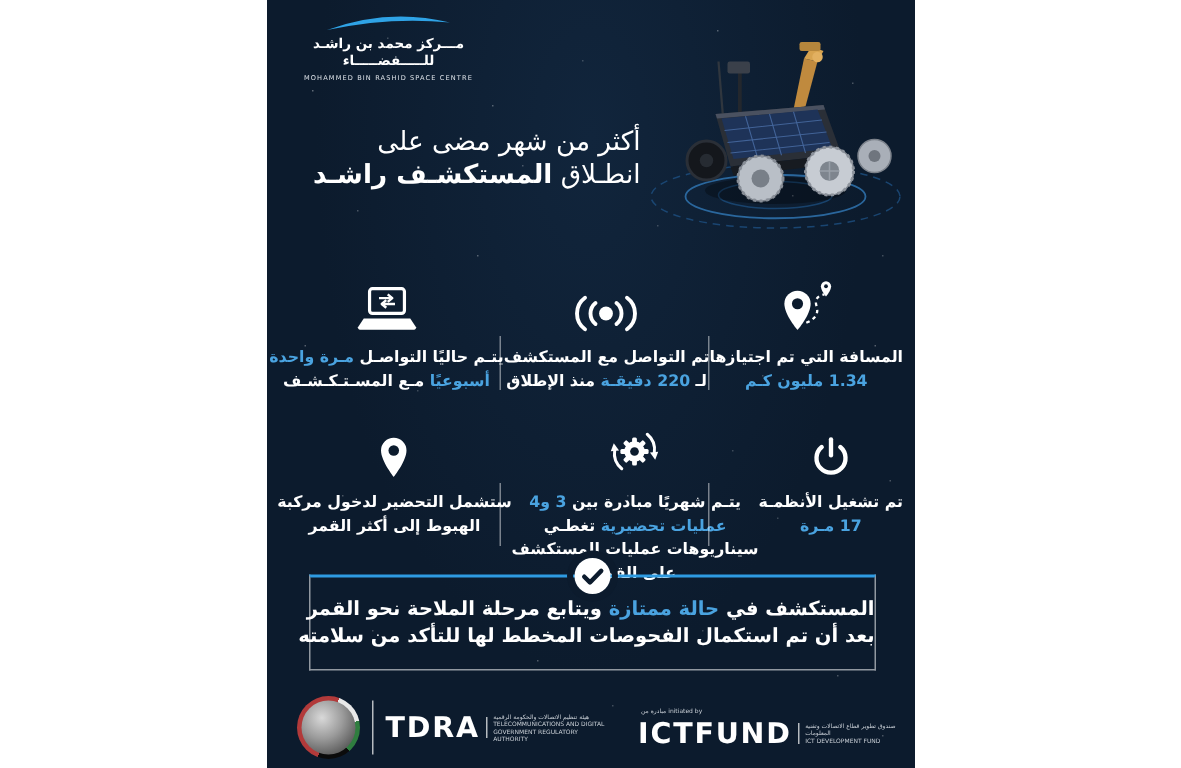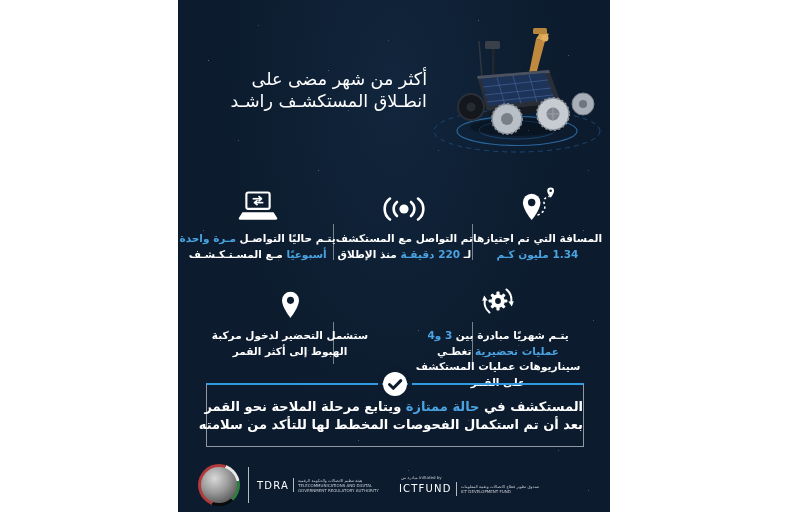--- a/index.html
+++ b/index.html
@@ -32,23 +32,23 @@
   .mbrsc { position:absolute; top:8px; left:18px; width:126px; text-align:center; direction:rtl; }
   .mbrsc .arc { display:block; margin:0 auto 3px auto; }
   .mbrsc .ar1 { font-size:9px; font-weight:bold; line-height:11px; letter-spacing:0; color:#fff; }
   .mbrsc .ar2 { font-size:9px; font-weight:bold; line-height:11px; color:#fff; }
   .mbrsc .en  { font-size:4.4px; letter-spacing:.75px; color:#DDE2E8; margin-top:3px; direction:ltr; }
 
   
   .rover { position:absolute; left:250px; top:26px; }
 
   
-  .title { position:absolute; top:68px; left:8px; right:183px; text-align:right;
+  .title { position:absolute; top:84px; left:8px; right:183px; text-align:right;
            font-size:17.5px; line-height:22px; color:#fff; }
-  .title .b { font-weight:normal; }
+  .title .b { font-weight:bold; }
 
   
   .row { position:absolute; left:8px; right:8px; display:flex; }
   .row1 { top:186px; }
   .row2 { top:283px; }
   .card { flex:1 1 0; display:flex; flex-direction:column; align-items:center; }
   .icon-box { height:36px; display:flex; align-items:flex-end; justify-content:center; margin-bottom:9px; }
   .line { font-size:10.5px; font-weight:bold; line-height:15.5px; white-space:nowrap; color:#fff; text-align:center; }
   .hl { color:#4AA3E0; }
   .vdiv { position:absolute; width:1px; background:rgba(255,255,255,.45); }
@@ -64,34 +64,42 @@
   
   .footer { position:absolute; left:20px; bottom:4px; height:46px; display:flex;
             align-items:center; direction:ltr; }
   .elm { width:42px; height:42px; border-radius:50%;
          background:conic-gradient(from 200deg, #B23A3A 0 50%, #E9E9E9 50% 66%, #2F7D3F 66% 83%, #0B0B0B 83% 100%);
          position:relative; flex:0 0 auto; }
   .elm .moon { position:absolute; inset:3px; border-radius:50%;
          background:radial-gradient(circle at 38% 32%, #D9D9D9 0%, #9B9B9B 42%, #5C5C5C 78%, #383838 100%); }
   .fdiv { width:1px; height:36px; background:rgba(255,255,255,.7); margin:0 8px; }
   .fdiv2 { width:1px; height:14px; background:rgba(255,255,255,.7); margin:0 4px; }
-  .brand { font-weight:normal; font-size:10px; letter-spacing:1.2px; color:#fff; }
+  .brand { font-weight:bold; font-size:19px; letter-spacing:1.2px; color:#fff; }
   .tiny { font-size:4px; line-height:5px; color:#C9CFD6; direction:ltr; text-align:left; }
   .tiny .ar { direction:rtl; }
   .tdra-block, .ict-row { display:flex; align-items:center; }
   .ict-block { display:flex; flex-direction:column; align-items:flex-start; margin-left:20px; }
   .initiated { margin-bottom:2px; margin-left:2px; }
 </style>
 </head>
 <body>
 
 <div class="canvas">
   <div class="panel">
     <div class="stars"></div>
 
+    <div class="mbrsc">
+      <svg class="arc" width="88" height="14" viewBox="0 0 88 14">
+        <path d="M3 12 Q 44 -3 85 7 Q 45 3 3 12 Z" fill="#2FA3E6"></path>
+      </svg>
+      <div class="ar1">مـــركز محمد بن راشـد</div>
+      <div class="ar2">للـــــفضـــــاء</div>
+      <div class="en">MOHAMMED BIN RASHID SPACE CENTRE</div>
+    </div>
 
     <svg class="rover" width="178" height="138" viewBox="0 0 178 138">
       <ellipse cx="89" cy="105" rx="83" ry="21" fill="none" stroke="#1C4C7C" stroke-width="1" stroke-dasharray="5 4" opacity=".85"></ellipse>
       <ellipse cx="89" cy="105" rx="60" ry="14.5" fill="none" stroke="#2D6FA9" stroke-width="1.2" opacity=".9"></ellipse>
       <ellipse cx="89" cy="104" rx="38" ry="9" fill="none" stroke="#1C4C7C" stroke-width="1" opacity=".8"></ellipse>
       <ellipse cx="89" cy="101" rx="47" ry="9" fill="#000" opacity=".3"></ellipse>
 
       <circle cx="155" cy="78" r="11" fill="#A9AFB8" stroke="#7C828B" stroke-width="1"></circle>
       <circle cx="155" cy="78" r="4" fill="#6F757E"></circle>
 
@@ -168,20 +176,30 @@
           </svg>
         </div>
         <div class="line"><span>يتـم حاليًا التواصـل </span><span class="hl">مـرة واحدة</span></div>
         <div class="line"><span class="hl">أسبوعيًا</span><span> مـع المسـتـكـشـف</span></div>
       </div>
     </div>
     <div class="vdiv" style="left:294px; top:224px; height:36px;"></div>
     <div class="vdiv" style="left:155px; top:224px; height:36px;"></div>
 
     <div class="row row2">
+      <div class="card">
+        <div class="icon-box">
+          <svg width="30" height="29" viewBox="0 0 30 30">
+            <path d="M8.6 8.3 A10 10 0 1 0 21.4 8.3" fill="none" stroke="#fff" stroke-width="3" stroke-linecap="round"></path>
+            <path d="M15 3 V14" stroke="#fff" stroke-width="3" stroke-linecap="round"></path>
+          </svg>
+        </div>
+        <div class="line">تم تشغيل الأنظمـة</div>
+        <div class="line hl">17 مـرة</div>
+      </div>
       <div class="card">
         <div class="icon-box">
           <svg width="36" height="36" viewBox="0 0 36 36">
             <path d="M26.5 6.5 A13.5 13.5 0 0 1 31.2 19" fill="none" stroke="#fff" stroke-width="2" stroke-linecap="round"></path>
             <polygon points="31.8,23.5 28.3,18.6 33.8,18.2" fill="#fff"></polygon>
             <path d="M9.5 29.5 A13.5 13.5 0 0 1 4.8 17" fill="none" stroke="#fff" stroke-width="2" stroke-linecap="round"></path>
             <polygon points="4.2,12.5 7.7,17.4 2.2,17.8" fill="#fff"></polygon>
             <g fill="#fff">
               <rect x="16.4" y="8.6" width="3.2" height="4" rx="1"></rect>
               <rect x="16.4" y="8.6" width="3.2" height="4" rx="1" transform="rotate(45 18 18)"></rect>

